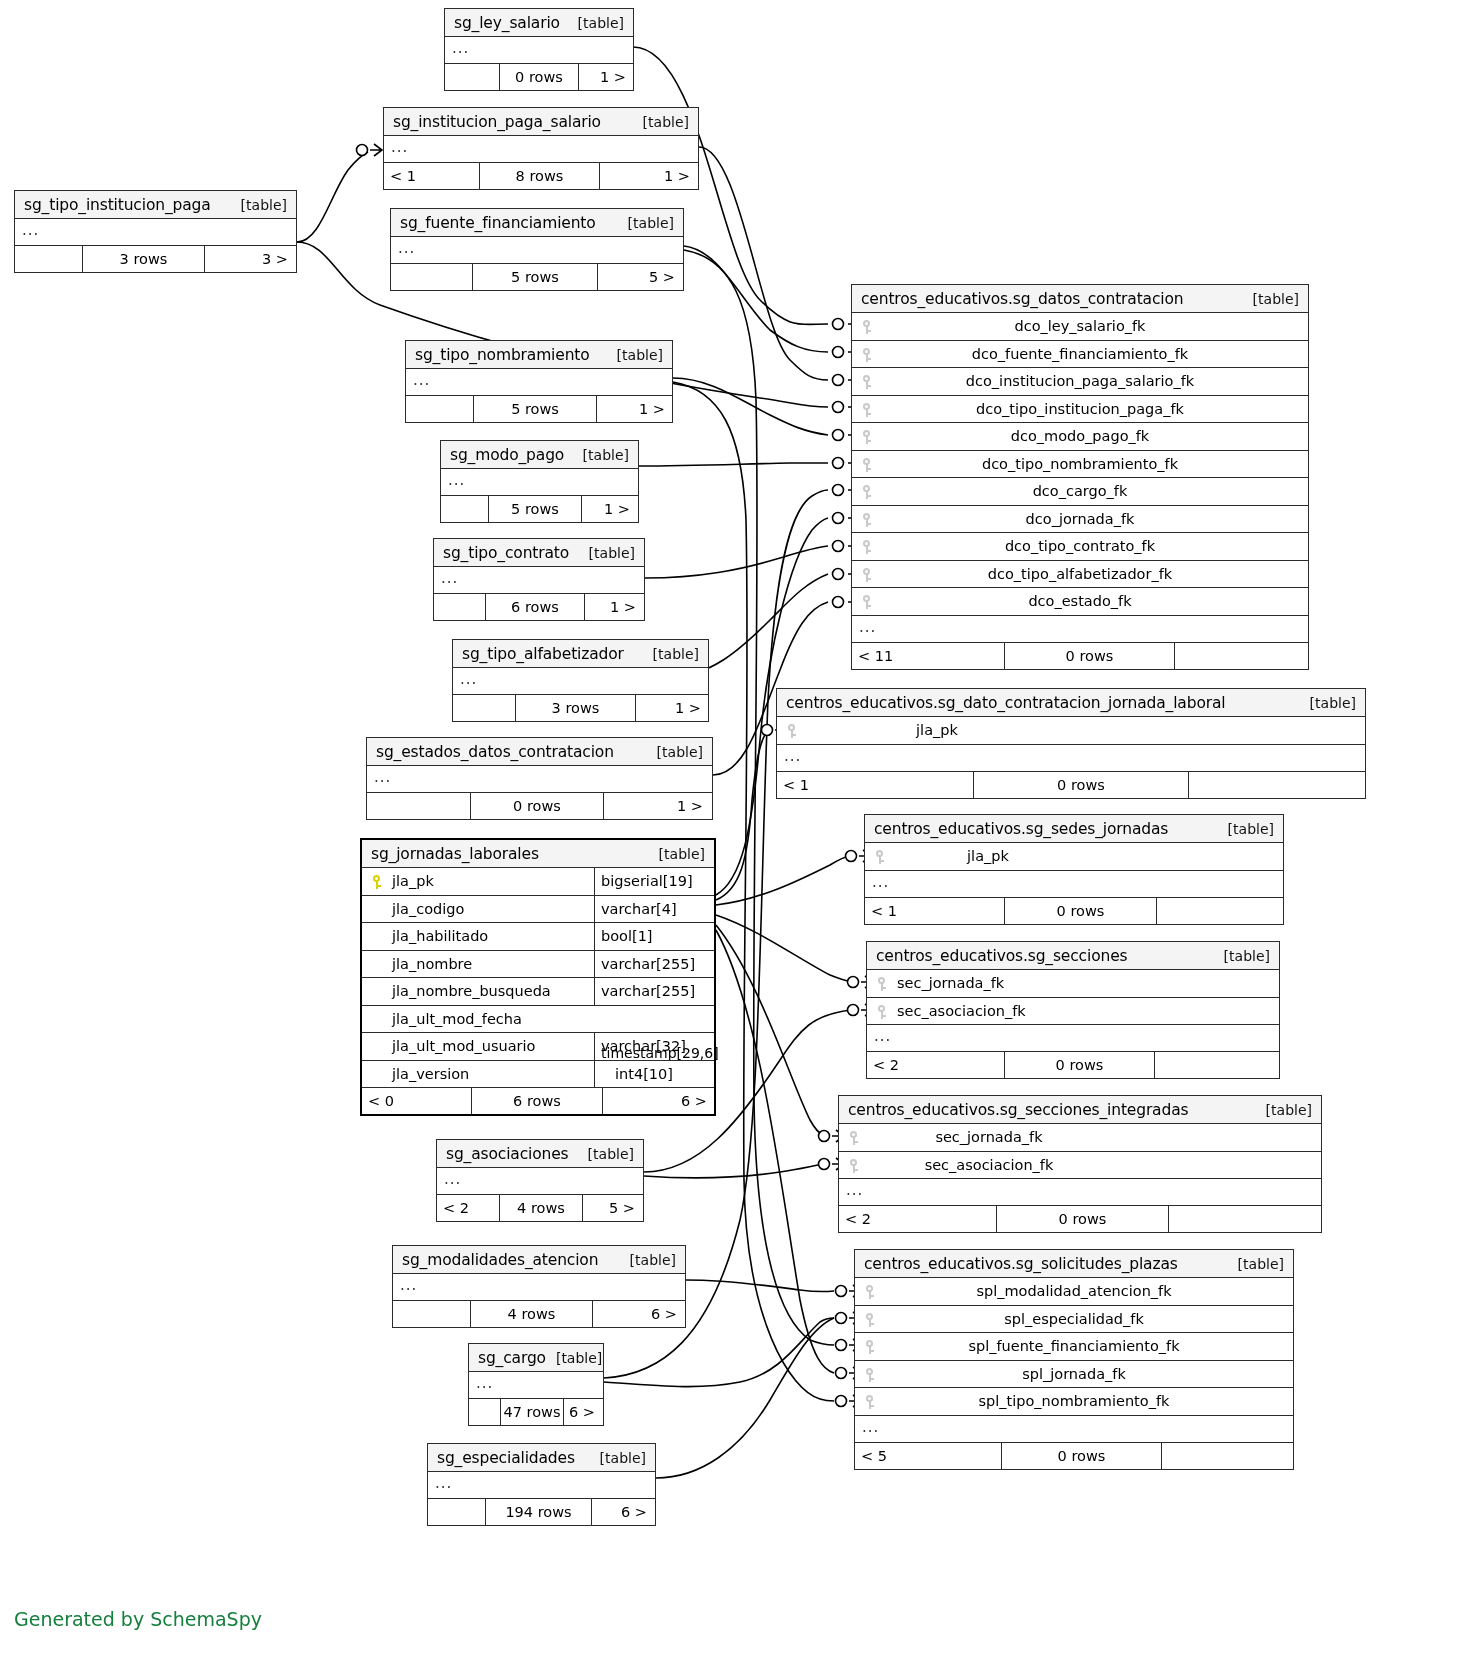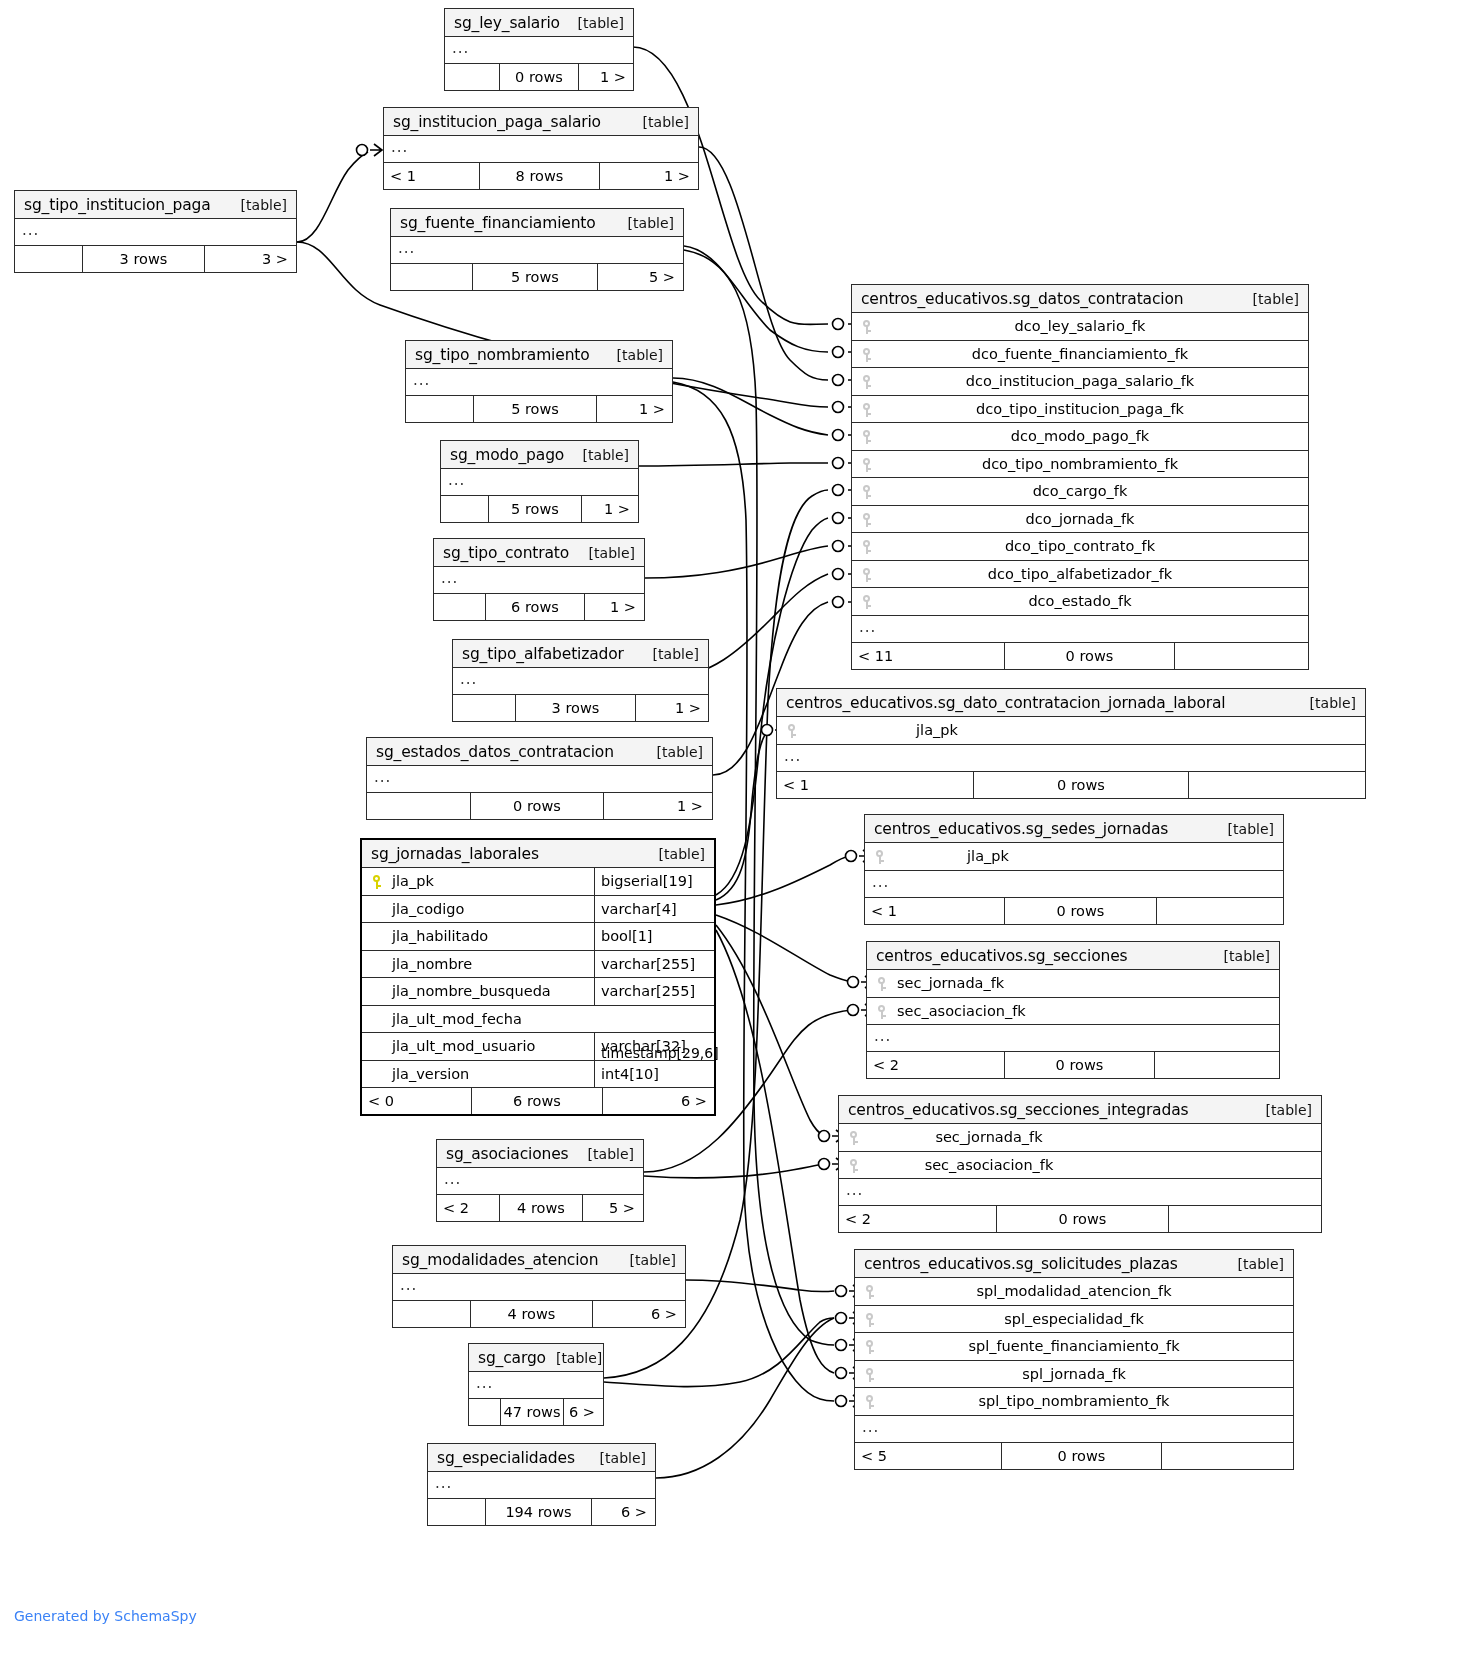--- a/index.html
+++ b/index.html
@@ -159,22 +159,22 @@
   }
   .t-foot > div:last-child { border-right: none; }
   .f-left   { text-align: left;  padding-left: 6px; }
   .f-center { text-align: center; }
   .f-right  { text-align: right; padding-right: 7px; }
 
   .footer-note {
     position: absolute;
     left: 14px;
     top: 1608px;
-    font-size: 14px;
-    color: #3b82f6;
+    font-size: 19px;
+    color: #15803d;
   }
 </style>
 </head>
 <body>
 
 <div id="canvas">
 
   <svg id="edges" viewBox="0 0 1469 1665">
     <g>
 
@@ -437,21 +437,21 @@
       <span class="coltype" style="position:absolute;left:232px;top:0;padding-left:6px;border-left:1.6px solid #2b2b2b;width:118px;box-sizing:border-box;height:27.5px;font-size:14px;margin-top:34px;">timestamp[29,6]</span>
     </div>
     <div class="t-col left">
       <span class="keycell"></span>
       <span class="colname">jla_ult_mod_usuario</span>
       <span class="coltype" style="position:absolute;left:232px;top:0;padding-left:6px;border-left:1.6px solid #2b2b2b;width:118px;box-sizing:border-box;height:27.5px;">varchar[32]</span>
     </div>
     <div class="t-col left">
       <span class="keycell"></span>
       <span class="colname">jla_version</span>
-      <span class="coltype" style="position:absolute;left:232px;top:0;padding-left:6px;border-left:1.6px solid #2b2b2b;width:118px;box-sizing:border-box;height:27.5px;">int4[10]</span>
+      <span class="coltype" style="position:absolute;left:232px;top:0;padding-left:20px;border-left:1.6px solid #2b2b2b;width:118px;box-sizing:border-box;height:27.5px;">int4[10]</span>
     </div>
 
     <div class="t-foot">
       <div class="f-left" style="width:110px;">&lt; 0</div>
       <div class="f-center" style="width:132px;">6 rows</div>
       <div class="f-right" style="width:111px;">6 &gt;</div>
     </div>
   </div>
 
   <div class="tnode" style="left:436px; top:1139px; width:208px;">

